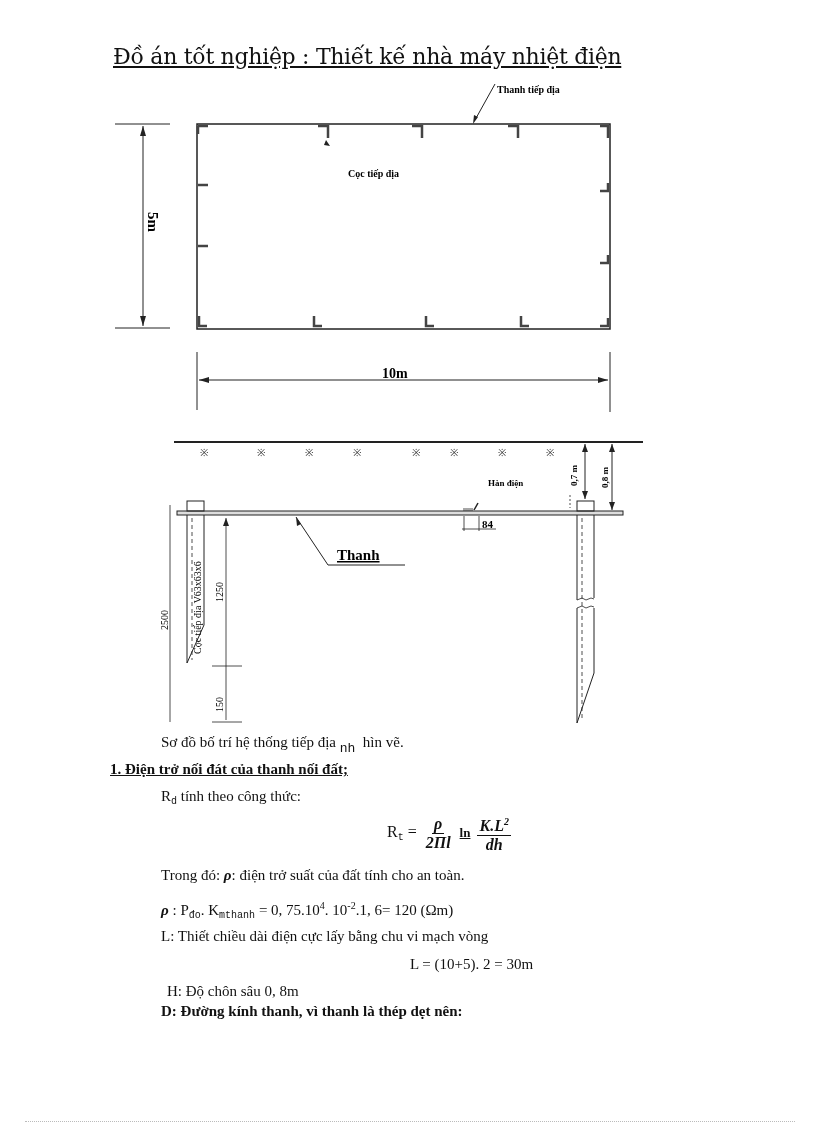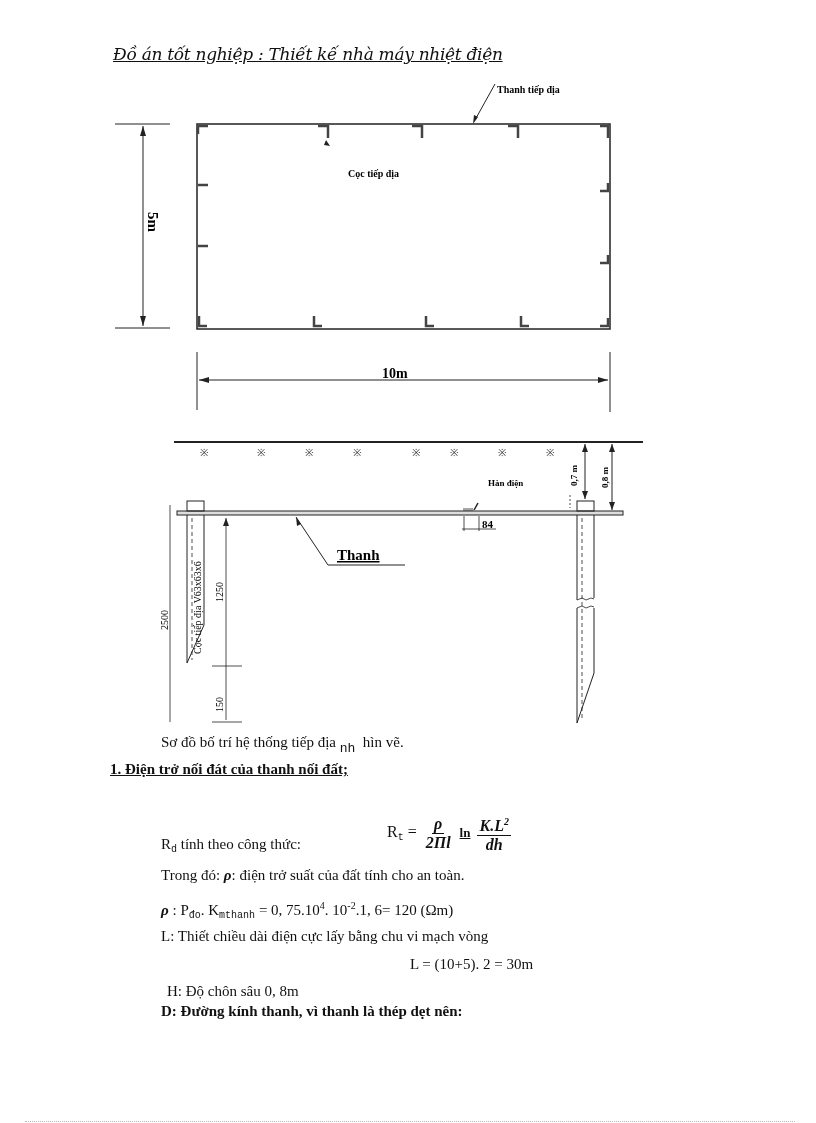--- a/index.html
+++ b/index.html
@@ -1,19 +1,19 @@
 <!DOCTYPE html>
 <html><head>
 <meta charset="utf-8">
 <style>
   html, body { margin: 0; padding: 0; background: #ffffff; }
   body { width: 816px; height: 1123px; position: relative; overflow: hidden;
          font-family: "Liberation Serif", serif; color: #111; }
   .abs { position: absolute; }
-  .header-title { left: 113px; top: 44px; font-size: 17px; font-style: italic;
+  .header-title { left: 113px; top: 44px; font-size: 22px; 
                   text-decoration: underline; font-family: "DejaVu Serif", serif; letter-spacing: -0.3px; }
   svg text { font-family: "Liberation Serif", serif; }
   .txt { font-size: 15px; line-height: 18px; white-space: nowrap; }
   .bold { font-weight: bold; text-decoration: underline; }
   .sub { font-size: 10px; vertical-align: -3px; font-family: Liberation Mono, monospace; }
   .sup { font-size: 10px; vertical-align: 6px; }
   .rho { font-weight: bold; font-style: italic; }
   .frac { display: inline-flex; flex-direction: column; align-items: center; vertical-align: middle; margin: 0 3px; }
   .frac .num { border-bottom: 1px solid #111; padding: 0 2px; font-weight: bold; font-style: italic; }
   .frac .den { padding: 0 2px; font-weight: bold; font-style: italic; }
@@ -133,21 +133,21 @@
 </svg>
 
 <div class="abs txt" style="left:161px;top:733px;">
   <span>Sơ đồ bố trí hệ thống tiếp địa</span>
   <span class="sub" style="font-size:13px;vertical-align:-5px">nh</span>
   &nbsp;<span>hìn vẽ.</span>
 </div>
 
 <div class="abs txt bold" style="left:110px;top:760px;">1. Điện trở nối đát của thanh nối đất;</div>
 
-<div class="abs txt" style="left:161px;top:787px;margin-top:48px;">
+<div class="abs txt" style="left:161px;top:787px;">
   <span>R</span><span class="sub">d</span>
   <span>tính theo công thức:</span>
 </div>
 
 <div class="abs txt" style="left:387px;top:813px;font-size:16px;">
   <span>R</span><span class="sub">t</span>
   <span>=</span>
   <span class="frac">
     <span class="num">ρ</span>
     <span class="den">2Πl</span>

